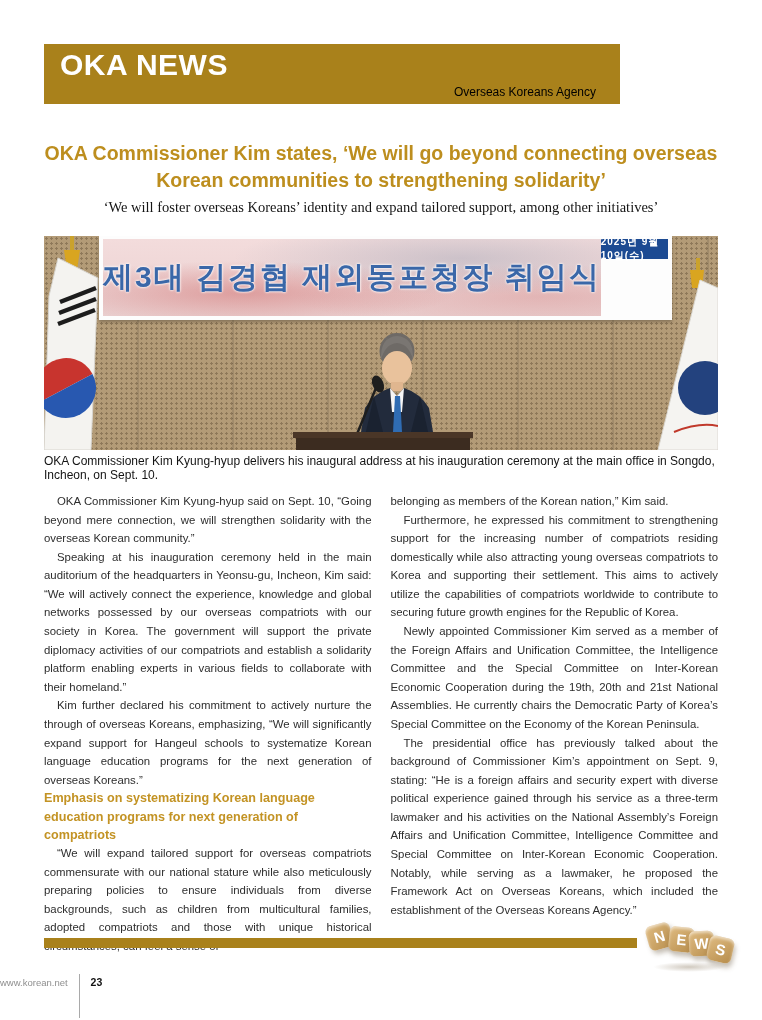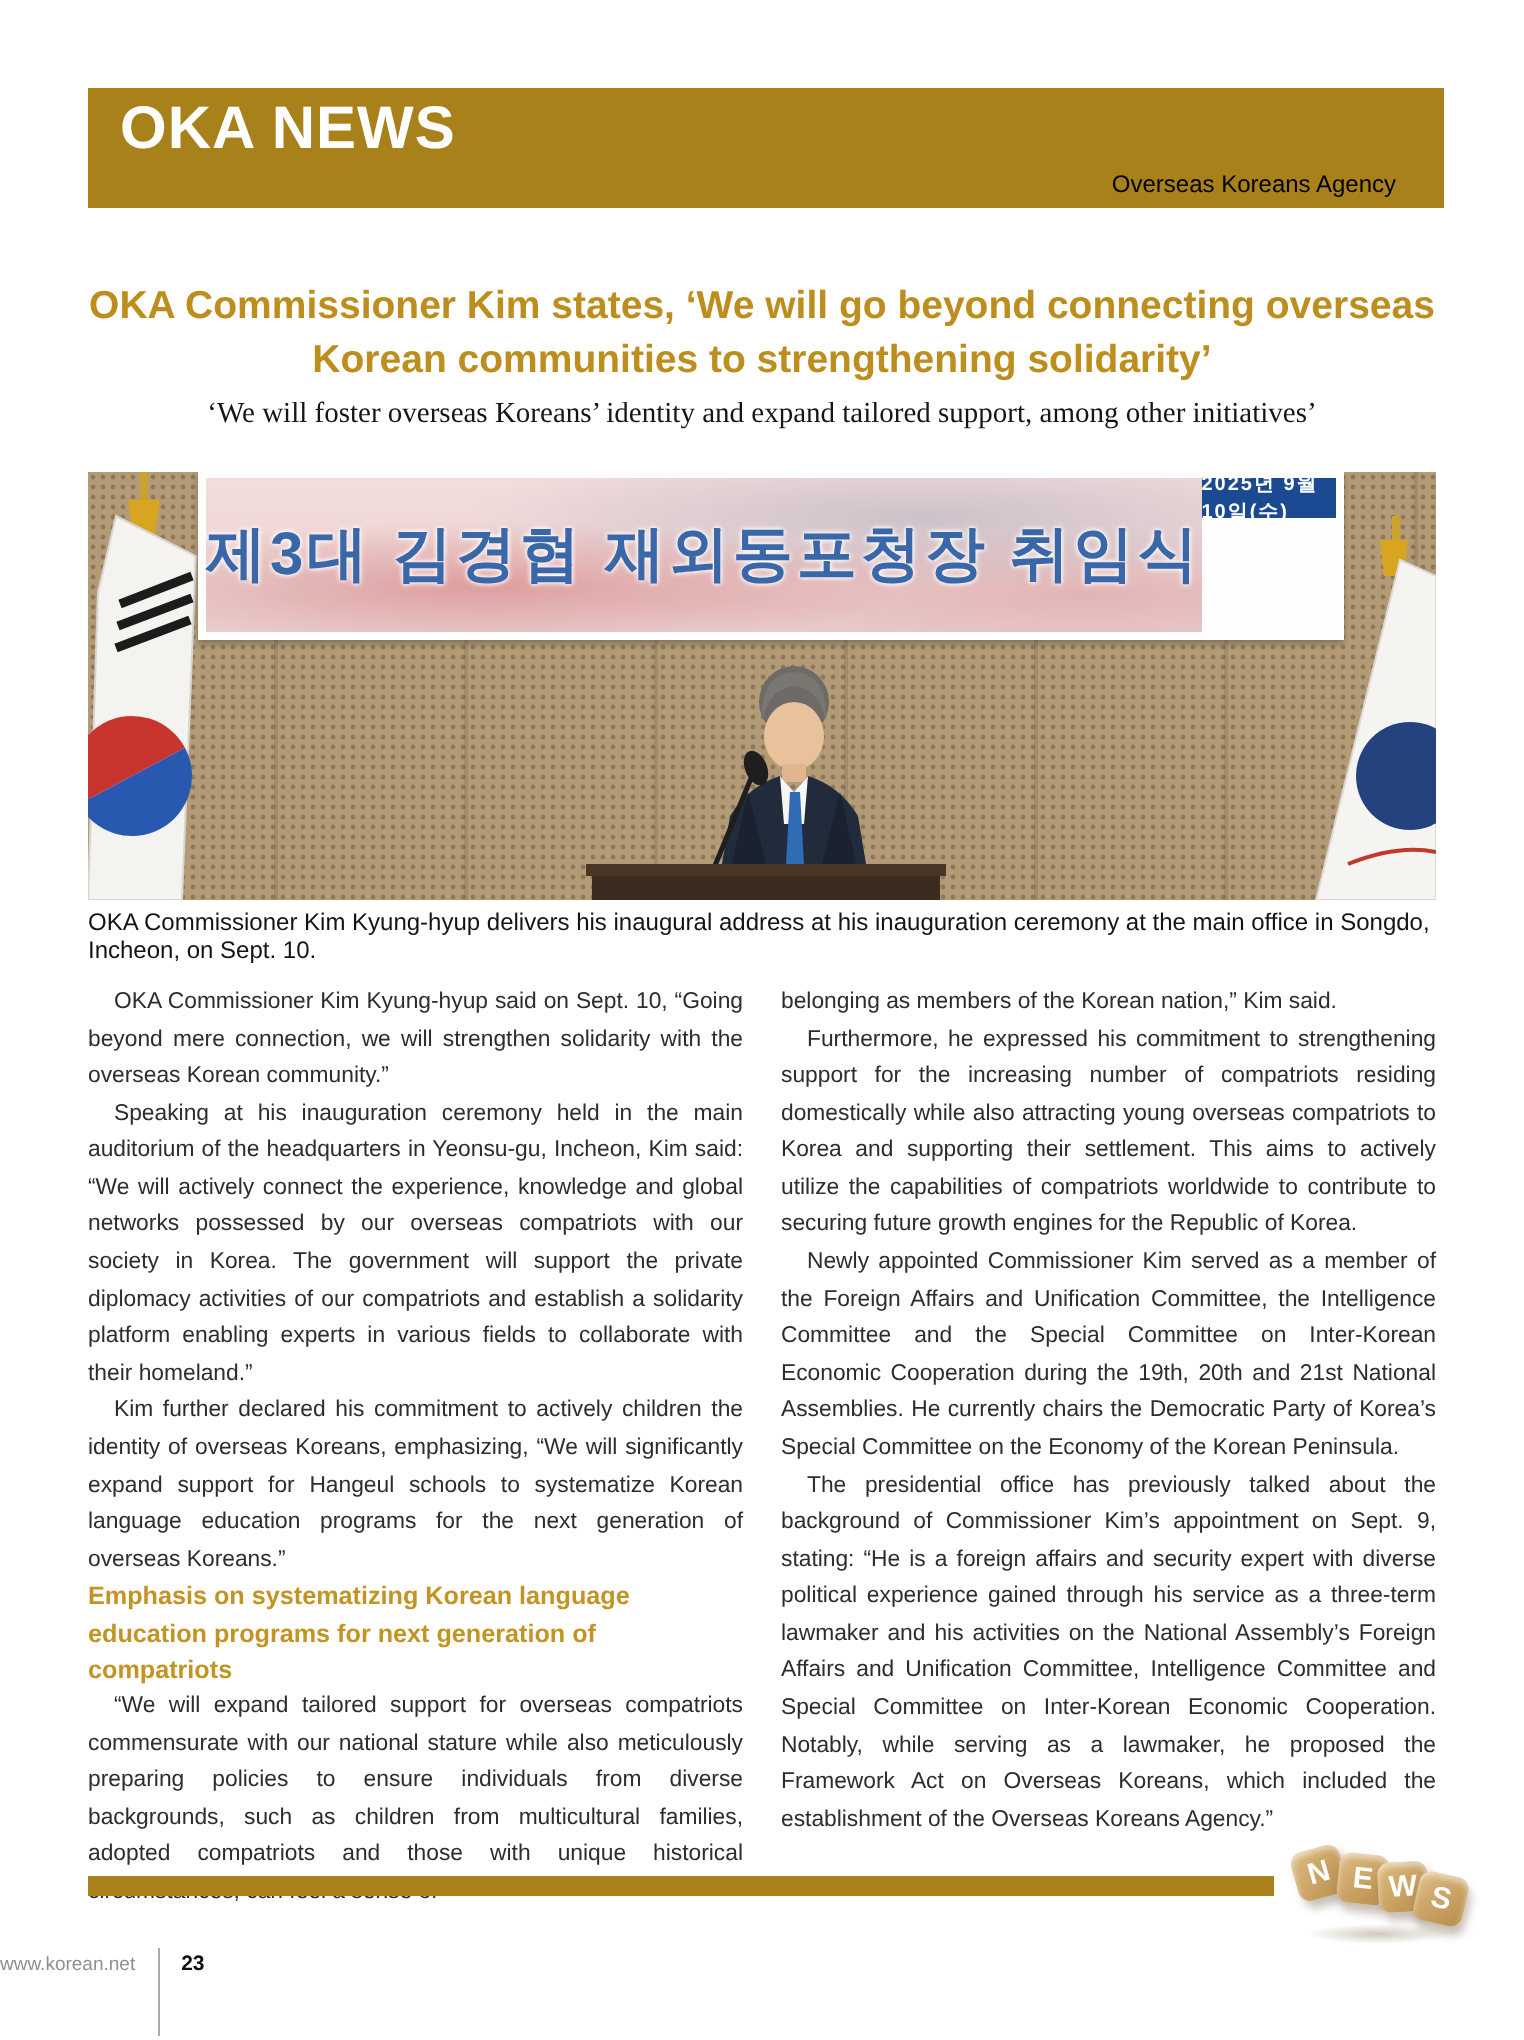--- a/index.html
+++ b/index.html
@@ -1,20 +1,20 @@
 <!DOCTYPE html>
 <html><head>
 <meta charset="utf-8">
 <style>
   html,body{margin:0;padding:0;background:#fff;}
   .sheet{position:relative;width:762px;height:1020px;background:#ffffff;overflow:hidden;
          font-family:"Liberation Sans",sans-serif;}
 
   
-  .masthead{position:absolute;left:44px;top:44px;width:678px;height:60px;background:#a9811b;}
+  .masthead{position:absolute;left:44px;top:44px;width:576px;height:60px;background:#a9811b;}
   .masthead-title{position:absolute;left:16px;top:4px;color:#ffffff;font-size:30px;font-weight:bold;letter-spacing:.5px;}
   .masthead-agency{position:absolute;right:24px;bottom:5px;color:#000000;font-size:12px;}
 
   
   .headline{position:absolute;left:44px;top:140px;width:674px;text-align:center;
             color:#bd8e1e;font-size:19.5px;font-weight:bold;line-height:1.4;}
   .deck{position:absolute;left:44px;top:199px;width:674px;text-align:center;
         font-family:"Liberation Serif",serif;font-size:14.5px;color:#151515;}
 
   
@@ -135,21 +135,21 @@
       <div class="banner-date">2025년 9월 10일(수)</div>
     </div>
   </div>
 
   <div class="caption">OKA Commissioner Kim Kyung-hyup delivers his inaugural address at his inauguration ceremony at the main office in Songdo, Incheon, on Sept. 10.</div>
 
   <div class="columns">
     <div class="col">
       <p>OKA Commissioner Kim Kyung-hyup said on Sept. 10, “Going beyond mere connection, we will strengthen solidarity with the overseas Korean community.”</p>
       <p>Speaking at his inauguration ceremony held in the main auditorium of the headquarters in Yeonsu-gu, Incheon, Kim said: “We will actively connect the experience, knowledge and global networks possessed by our overseas compatriots with our society in Korea. The government will support the private diplomacy activities of our compatriots and establish a solidarity platform enabling experts in various fields to collaborate with their homeland.”</p>
-      <p>Kim further declared his commitment to actively children the identity of overseas Koreans, emphasizing, “We will significantly expand support for Hangeul schools to systematize Korean language education programs for the next generation of overseas Koreans.”</p>
+      <p>Kim further declared his commitment to actively nurture the through of overseas Koreans, emphasizing, “We will significantly expand support for Hangeul schools to systematize Korean language education programs for the next generation of overseas Koreans.”</p>
       <p class="subhead">Emphasis on systematizing Korean language education programs for next generation of compatriots</p>
       <p>“We will expand tailored support for overseas compatriots commensurate with our national stature while also meticulously preparing policies to ensure individuals from diverse backgrounds, such as children from multicultural families, adopted compatriots and those with unique historical circumstances, can feel a sense of</p>
     </div>
     <div class="col">
       <p class="noindent">belonging as members of the Korean nation,” Kim said.</p>
       <p>Furthermore, he expressed his commitment to strengthening support for the increasing number of compatriots residing domestically while also attracting young overseas compatriots to Korea and supporting their settlement. This aims to actively utilize the capabilities of compatriots worldwide to contribute to securing future growth engines for the Republic of Korea.</p>
       <p>Newly appointed Commissioner Kim served as a member of the Foreign Affairs and Unification Committee, the Intelligence Committee and the Special Committee on Inter-Korean Economic Cooperation during the 19th, 20th and 21st National Assemblies. He currently chairs the Democratic Party of Korea’s Special Committee on the Economy of the Korean Peninsula.</p>
       <p>The presidential office has previously talked about the background of Commissioner Kim’s appointment on Sept. 9, stating: “He is a foreign affairs and security expert with diverse political experience gained through his service as a three-term lawmaker and his activities on the National Assembly’s Foreign Affairs and Unification Committee, Intelligence Committee and Special Committee on Inter-Korean Economic Cooperation. Notably, while serving as a lawmaker, he proposed the Framework Act on Overseas Koreans, which included the establishment of the Overseas Koreans Agency.”</p>
     </div>
   </div>

